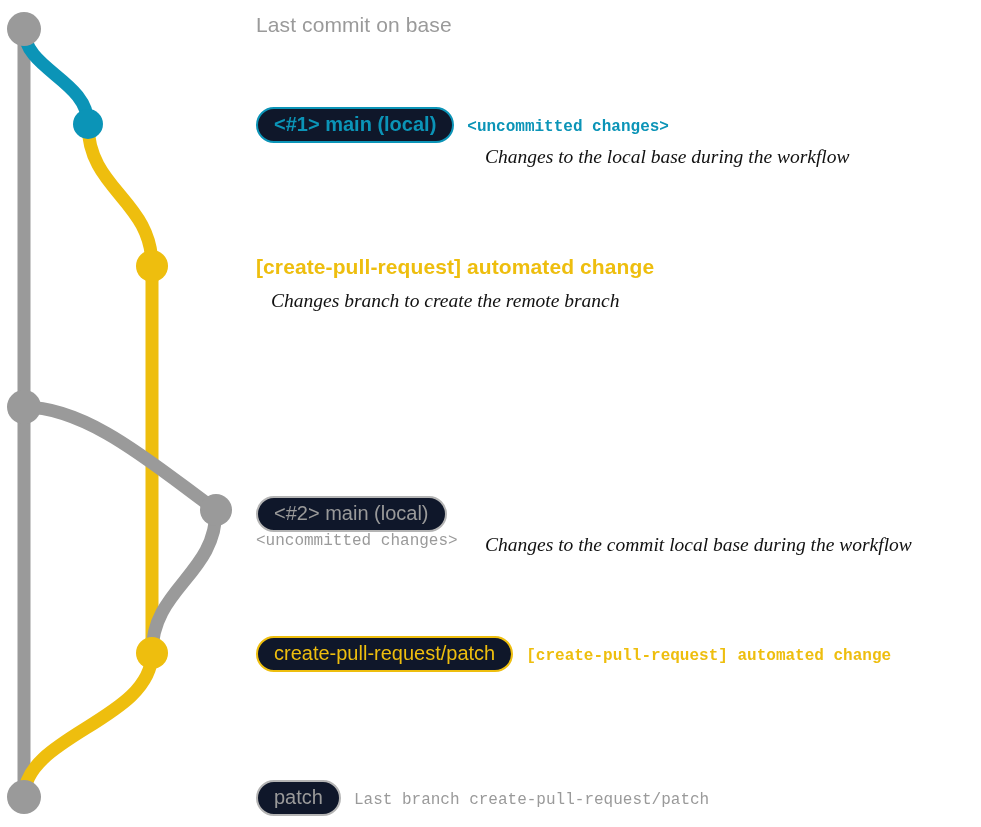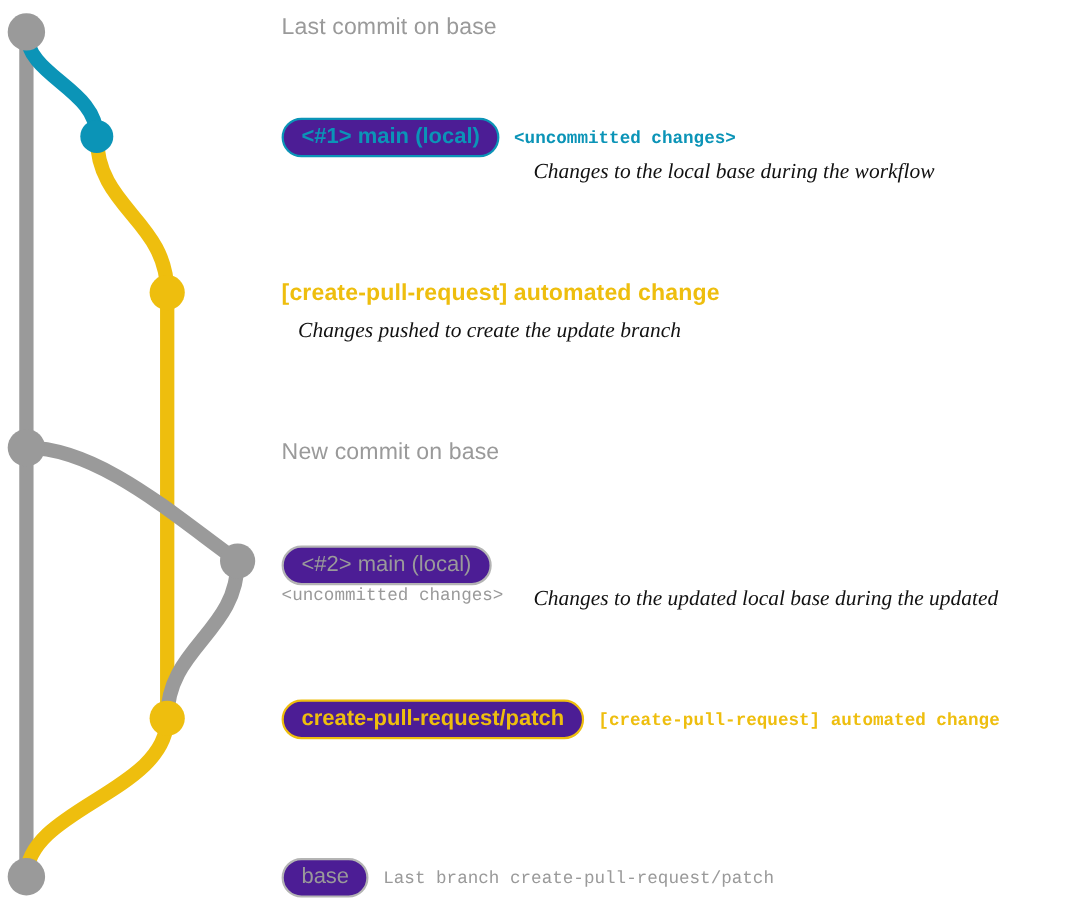--- a/index.html
+++ b/index.html
@@ -52,25 +52,25 @@
 
   
   .badge {
     display: inline-block;
     border: 2px solid currentColor;
     border-radius: 22px;
     padding: 5px 16px 6px 16px;
     font-size: 20px;
     line-height: 1.05;
     font-family: "Liberation Sans", sans-serif;
-    background: #4c1d95;
+    background: #0f172a;
   }
   .badge.teal { color: #0b94b7; border-color: #0b94b7; font-weight: bold; }
   .badge.gray { color: #9a9a9a; border-color: #b4b4b4; }
-  .badge.gold { color: #eebe0e; border-color: #eebe0e; font-weight: bold; }
+  .badge.gold { color: #eebe0e; border-color: #eebe0e; font-weight: normal; }
 
   .badge-gap { display: inline-block; width: 13px; }
 
   
   .subline {
     position: absolute;
     font-family: "Liberation Serif", serif;
     font-size: 19.5px;
     color: #111111;
     white-space: nowrap;
@@ -126,38 +126,35 @@
   <div class="row" style="left:256px; top:107px;">
     <span class="badge teal">&lt;#1&gt; main (local)</span>
     <span class="badge-gap"></span>
     <span class="trailing teal">&lt;uncommitted changes&gt;</span>
   </div>
   <div class="subline" style="left:485px; top:146px;">Changes to the local base during the workflow</div>
 
   <div class="row" style="left:256px; top:255px;">
     <span class="headline gold">[create-pull-request] automated change</span>
   </div>
-  <div class="subline" style="left:271px; top:290px;">Changes pushed to create the update branch</div>
+  <div class="subline" style="left:271px; top:290px;">Changes branch to create the remote branch</div>
 
-  <div class="row" style="left:256px; top:399px;">
-    <span class="headline gray">New commit on base</span>
-  </div>
 
   <div class="row" style="left:256px; top:496px;flex-direction:column;">
     <span class="badge gray">&lt;#2&gt; main (local)</span>
     <span class="badge-gap"></span>
     <span class="trailing gray">&lt;uncommitted changes&gt;</span>
   </div>
-  <div class="subline" style="left:485px; top:534px;">Changes to the updated local base during the updated</div>
+  <div class="subline" style="left:485px; top:534px;">Changes to the commit local base during the workflow</div>
 
   <div class="row" style="left:256px; top:636px;">
     <span class="badge gold">create-pull-request/patch</span>
     <span class="badge-gap"></span>
     <span class="trailing gold">[create-pull-request] automated change</span>
   </div>
 
   <div class="row" style="left:256px; top:780px;">
-    <span class="badge gray">base</span>
+    <span class="badge gray">patch</span>
     <span class="badge-gap"></span>
     <span class="trailing gray">Last branch create-pull-request/patch</span>
   </div>
 
 </div>
 
 </body></html>

